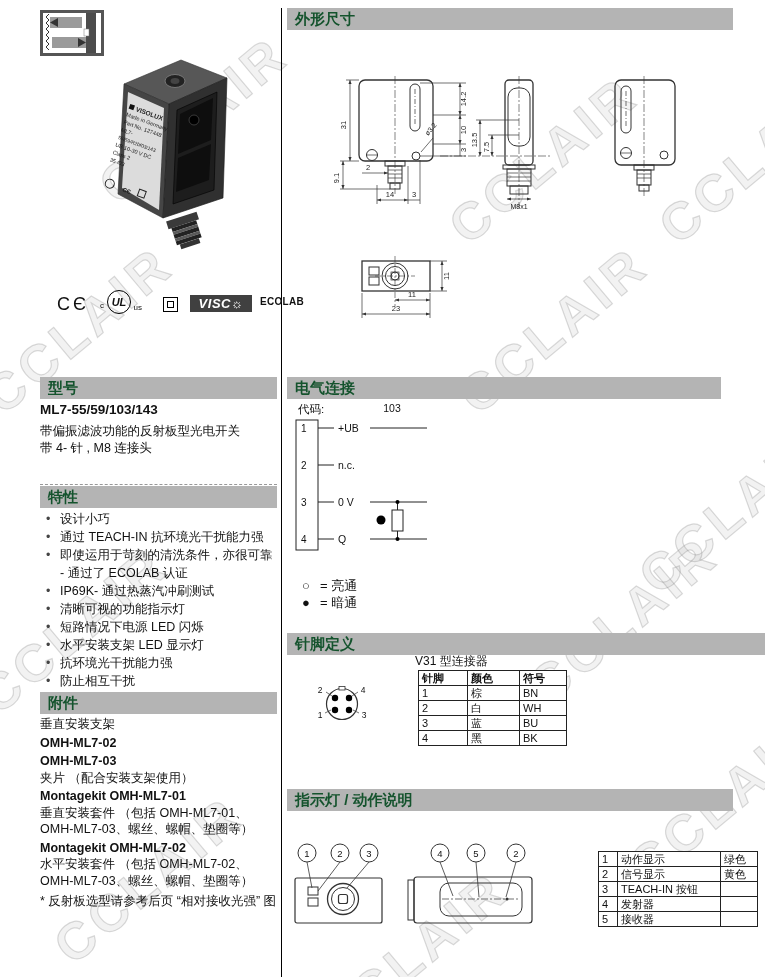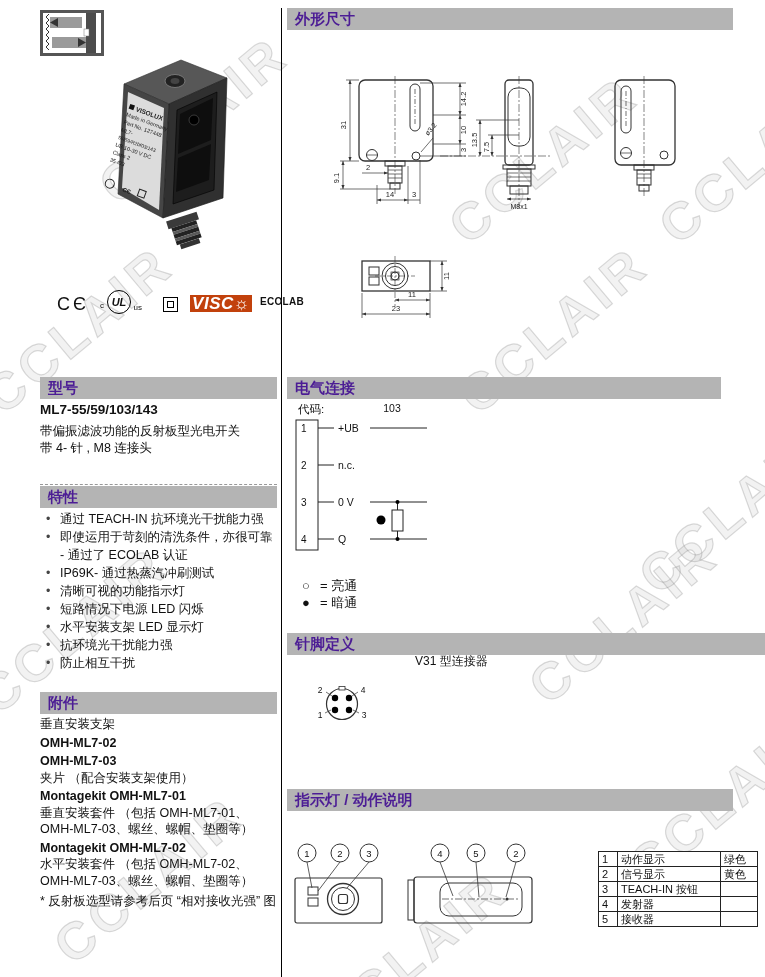--- a/index.html
+++ b/index.html
@@ -2,21 +2,21 @@
 <html><head>
 <meta charset="utf-8">
 <style>
   html,body{margin:0;padding:0;background:#fff;}
   .page{position:relative;width:765px;height:977px;background:#ffffff;overflow:hidden;
         font-family:"Liberation Sans","DejaVu Sans",sans-serif;color:#111;}
   .abs{position:absolute;}
   
   .divider{position:absolute;left:281px;top:8px;width:1px;height:969px;background:#000;}
   
-  .hbar{position:absolute;height:22px;background:#b4b4b4;color:#4c1d95;font-weight:bold;
+  .hbar{position:absolute;height:22px;background:#b4b4b4;color:#14532d;font-weight:bold;
         font-size:15px;line-height:22px;padding-left:8px;box-sizing:border-box;}
   .dash-sep{position:absolute;left:40px;top:484px;width:237px;border-top:1px dashed #999;}
   
   .model-name{position:absolute;left:40px;top:402px;font-size:13.5px;font-weight:bold;}
   .model-desc{position:absolute;left:40px;top:423px;width:238px;font-size:12.5px;line-height:17px;}
   
   .feat{position:absolute;left:44px;top:510px;width:233px;font-size:12.5px;line-height:18px;
         margin:0;padding:0;list-style:none;}
   .feat li{position:relative;padding-left:16px;margin:0;}
   .feat li::before{content:"\2022";position:absolute;left:2px;color:#444;}
@@ -28,22 +28,22 @@
   .ce{position:absolute;left:57px;top:294px;font-size:18px;letter-spacing:3px;font-weight:500;}
   .ul-logo{position:absolute;left:100px;top:288px;width:40px;height:30px;}
   .ul-c{position:absolute;left:0;top:13px;font-size:8px;}
   .ul-ring{position:absolute;left:7px;top:2px;width:22px;height:22px;border:1.5px solid #000;
            border-radius:50%;font-weight:bold;font-style:italic;font-size:11px;line-height:22px;
            text-align:center;}
   .ul-us{position:absolute;right:-2px;top:15px;font-size:8px;}
   .sq-icon{position:absolute;left:163px;top:297px;width:13px;height:13px;border:1.5px solid #000;
            display:flex;align-items:center;justify-content:center;}
   .sq-inner{width:5px;height:5px;border:1.5px solid #000;}
-  .visco{position:absolute;left:190px;top:295px;width:62px;height:17px;background:#c2410c;
-         color:#fff;font-weight:bold;font-style:italic;font-size:17px;line-height:17px;
+  .visco{position:absolute;left:190px;top:295px;width:62px;height:17px;background:#404040;
+         color:#fff;font-weight:bold;font-style:italic;font-size:13px;line-height:17px;
          text-align:center;letter-spacing:0.5px;}
   .ecolab{position:absolute;left:260px;top:296px;font-size:10px;font-weight:800;letter-spacing:0.3px;}
   
   .legend{position:absolute;left:302px;top:577px;font-size:13px;line-height:17px;}
   .legend .sym{display:inline-block;width:18px;font-size:13px;}
   
   .tbl{position:absolute;border-collapse:collapse;font-size:11px;background:#fff;}
   .tbl td,.tbl th{border:1px solid #222;padding:0 3px;height:14px;line-height:13px;
         text-align:left;font-weight:normal;white-space:nowrap;}
   .tbl th{font-weight:bold;}
@@ -143,20 +143,21 @@
   <div class="model-desc">
     <div>带偏振滤波功能的反射板型光电开关</div>
     <div>带 4- 针 , M8 连接头</div>
   </div>
 
   <div class="dash-sep"></div>
   <div class="hbar" style="left:40px;top:486px;width:237px;">
     <span>特性</span>
   </div>
   <ul class="feat">
+    <li>设计小巧</li>
     <li>通过 TEACH-IN 抗环境光干扰能力强</li>
     <li>即使运用于苛刻的清洗条件，亦很可靠 - 通过了 ECOLAB 认证</li>
     <li>IP69K- 通过热蒸汽冲刷测试</li>
     <li>清晰可视的功能指示灯</li>
     <li>短路情况下电源 LED 闪烁</li>
     <li>水平安装支架 LED 显示灯</li>
     <li>抗环境光干扰能力强</li>
     <li>防止相互干扰</li>
   </ul>
 
@@ -336,20 +337,49 @@
     <circle cx="47" cy="40" r="3.2" fill="#000" stroke="none"></circle>
     <line x1="24" y1="22" x2="30" y2="26" stroke-width="0.7"></line>
     <line x1="56" y1="22" x2="50" y2="26" stroke-width="0.7"></line>
     <line x1="23" y1="43" x2="29" y2="40" stroke-width="0.7"></line>
     <line x1="57" y1="43" x2="51" y2="40" stroke-width="0.7"></line>
     <text x="18" y="23" font-size="8.5" fill="#111" stroke="none" text-anchor="middle">2</text>
     <text x="61" y="23" font-size="8.5" fill="#111" stroke="none" text-anchor="middle">4</text>
     <text x="18" y="48" font-size="8.5" fill="#111" stroke="none" text-anchor="middle">1</text>
     <text x="62" y="48" font-size="8.5" fill="#111" stroke="none" text-anchor="middle">3</text>
   </svg>
+  <table class="tbl" style="left:418px;top:670px;">
+    <tbody>
+        <tr>
+      <th style="width:42px;">针脚</th>
+      <th style="width:45px;">颜色</th>
+      <th style="width:40px;">符号</th>
+    </tr>
+    <tr>
+      <td>1</td>
+          <td>棕</td>
+          <td>BN</td>
+    </tr>
+    <tr>
+      <td>2</td>
+          <td>白</td>
+          <td>WH</td>
+    </tr>
+    <tr>
+      <td>3</td>
+          <td>蓝</td>
+          <td>BU</td>
+    </tr>
+    <tr>
+      <td>4</td>
+          <td>黑</td>
+          <td>BK</td>
+    </tr>
+  </tbody>
+    </table>
 
   <div class="hbar" style="left:287px;top:789px;width:446px;">
     <span>指示灯 / 动作说明</span>
   </div>
   <svg class="abs" style="left:290px;top:838px;" width="265" height="100" viewBox="0 0 265 100" fill="none" stroke="#333" stroke-width="1">
 
     <circle cx="17" cy="15" r="9"></circle>
       <text x="17" y="18.5" font-size="9.5" fill="#111" stroke="none" text-anchor="middle">1</text>
     <circle cx="50" cy="15" r="9"></circle>
       <text x="50" y="18.5" font-size="9.5" fill="#111" stroke="none" text-anchor="middle">2</text>

